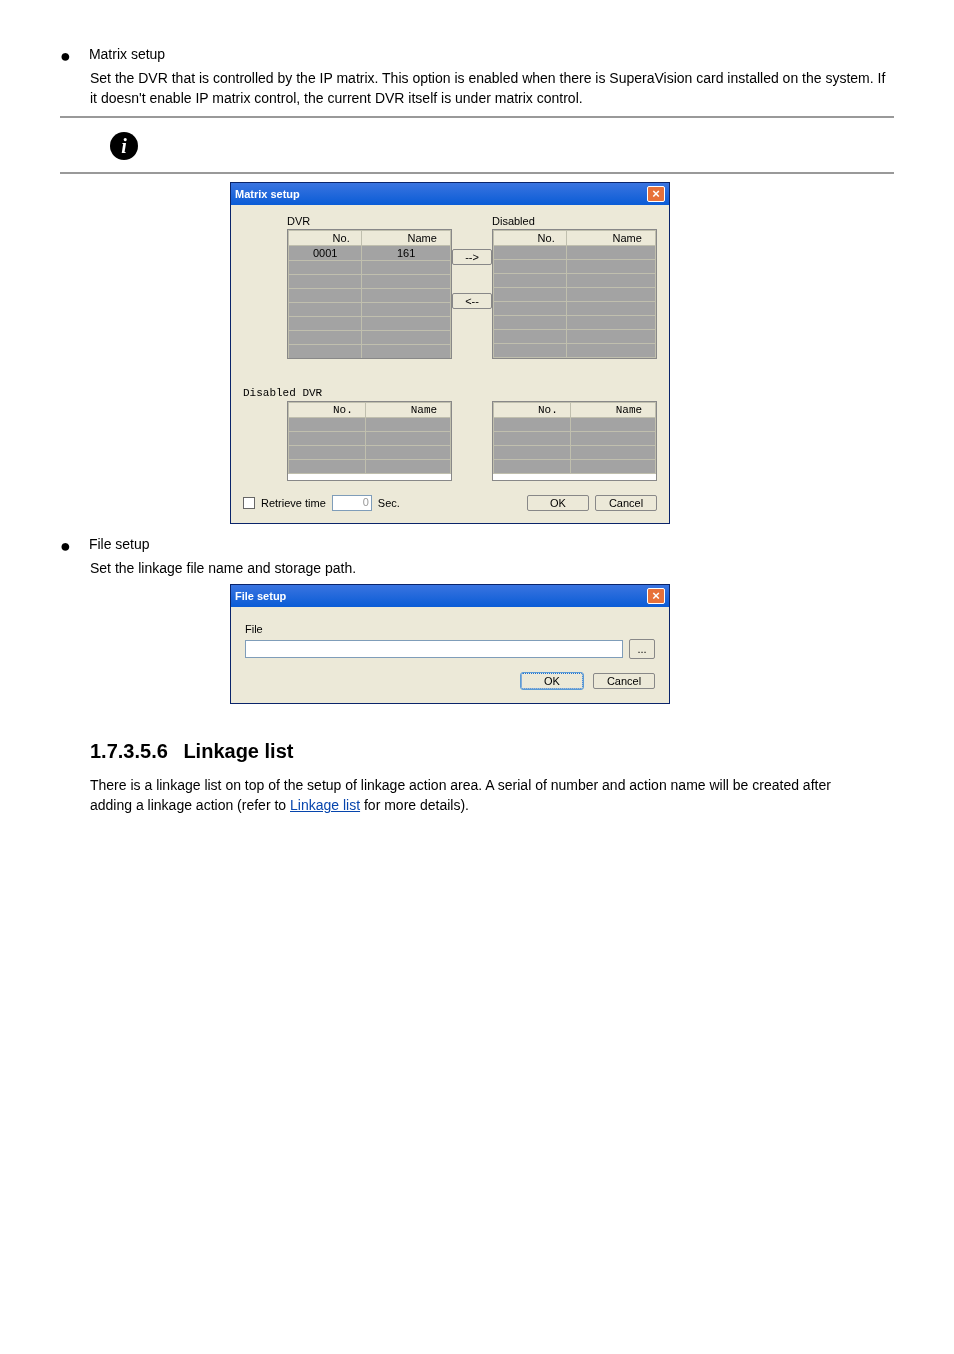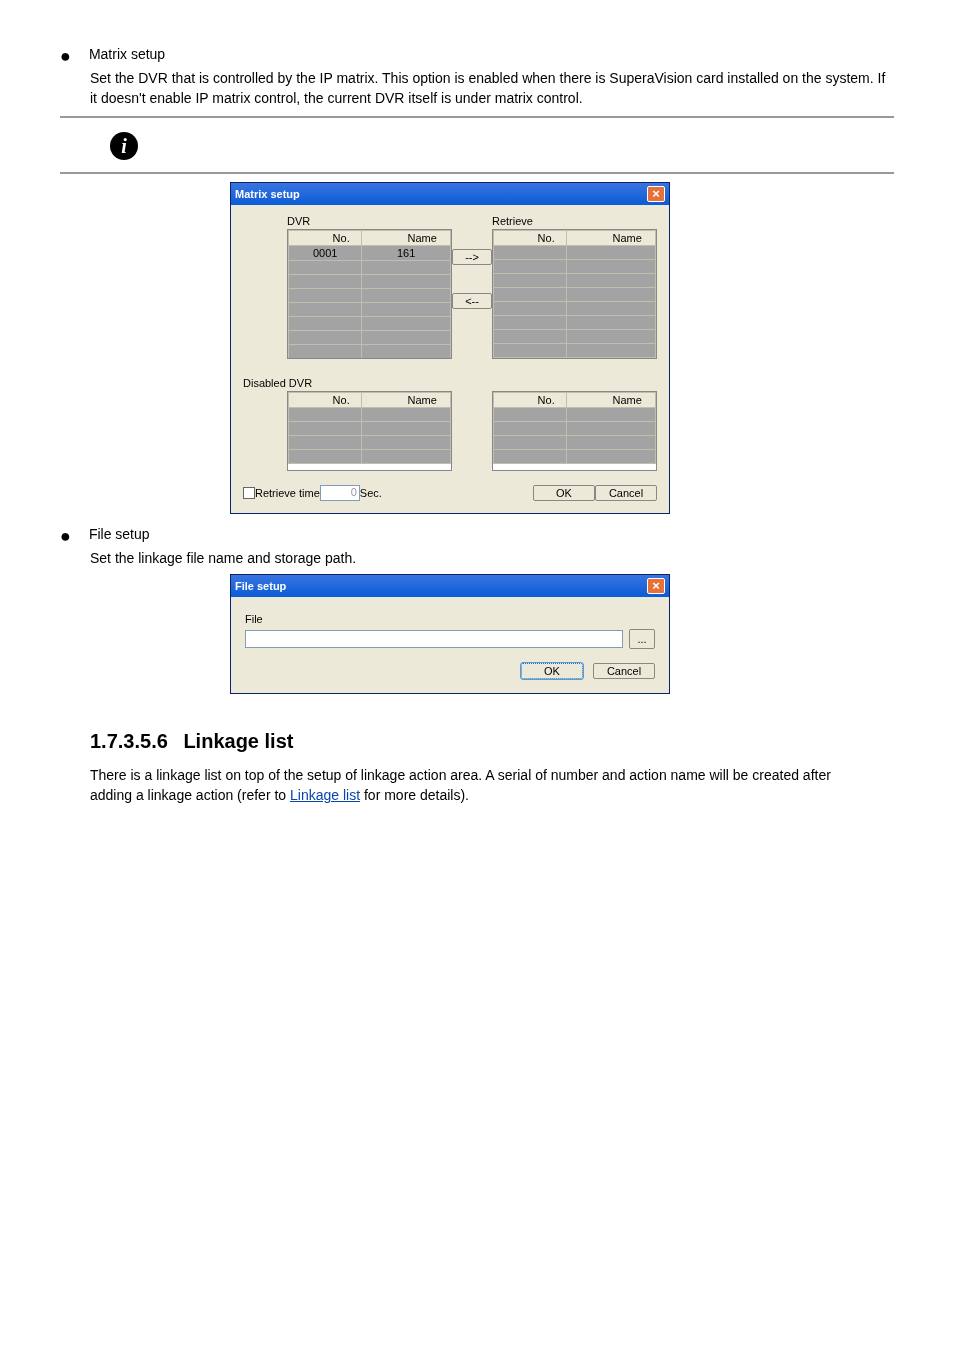--- a/index.html
+++ b/index.html
@@ -100,21 +100,21 @@
     padding: 1px 8px;
     font-size: 11px;
     min-width: 34px;
     text-align: center;
   }
   .xp-btn.wide { min-width: 62px; }
   .bottom-row {
     display: flex; align-items: center; justify-content: space-between;
     margin-top: 14px;
   }
-  .left-inline { display:flex; align-items:center; }
+  .left-inline { display:flex; align-items:center; gap:6px; }
   .chk { width:12px; height:12px; border:1px solid #666; background:#fff; }
   .txt-in {
     border:1px solid #7f9db9; background:#fff; height:16px;
   }
   .txt-in.small { width:40px; }
 
   
   .dialog.file { width: 440px; }
   .file-body { padding: 16px 14px 14px; }
   .file-row { display:flex; align-items:center; gap:6px; margin: 4px 0 14px; }
@@ -196,21 +196,21 @@
                 </tr>
           </tbody>
             </table>
         </div>
       </div>
       <div class="mid-btns">
         <div class="xp-btn">--&gt;</div>
         <div class="xp-btn">&lt;--</div>
       </div>
       <div class="col-block">
-        <span class="lbl">Retrieve</span>
+        <span class="lbl">Disabled</span>
         <div class="grid-wrap">
           <table class="grid">
             <tbody>
                 <tr>
               <th>No.</th>
               <th>Name</th>
             </tr>
             <tr>
                   <td></td>
                   <td></td>
@@ -242,21 +242,21 @@
                 <tr>
                   <td></td>
                   <td></td>
                 </tr>
           </tbody>
             </table>
         </div>
       </div>
     </div>
 
-    <div style="margin-top:18px;">
+    <div style="margin-top:28px;font-family:Liberation Mono, monospace;">
       <span class="lbl">Disabled DVR</span>
       <div class="two-col">
         <div class="col-block">
           <div class="grid-wrap short">
             <table class="grid">
               <tbody>
                   <tr>
                 <th>No.</th>
                 <th>Name</th>
               </tr>

